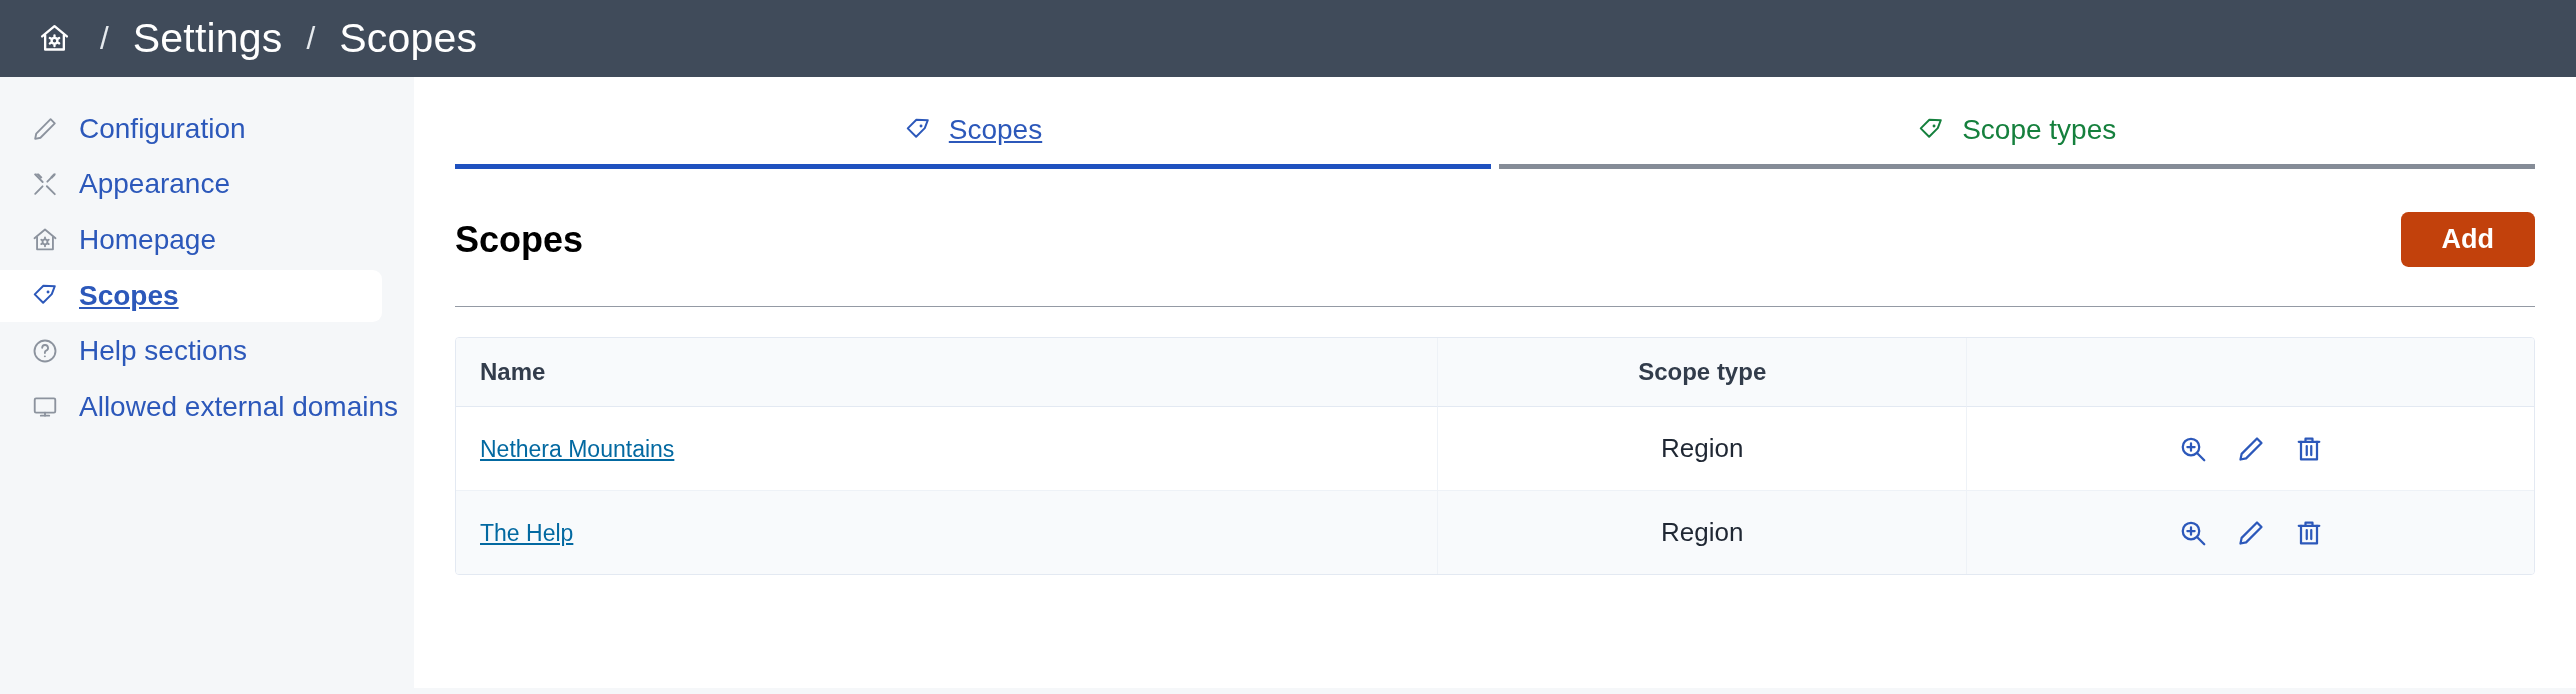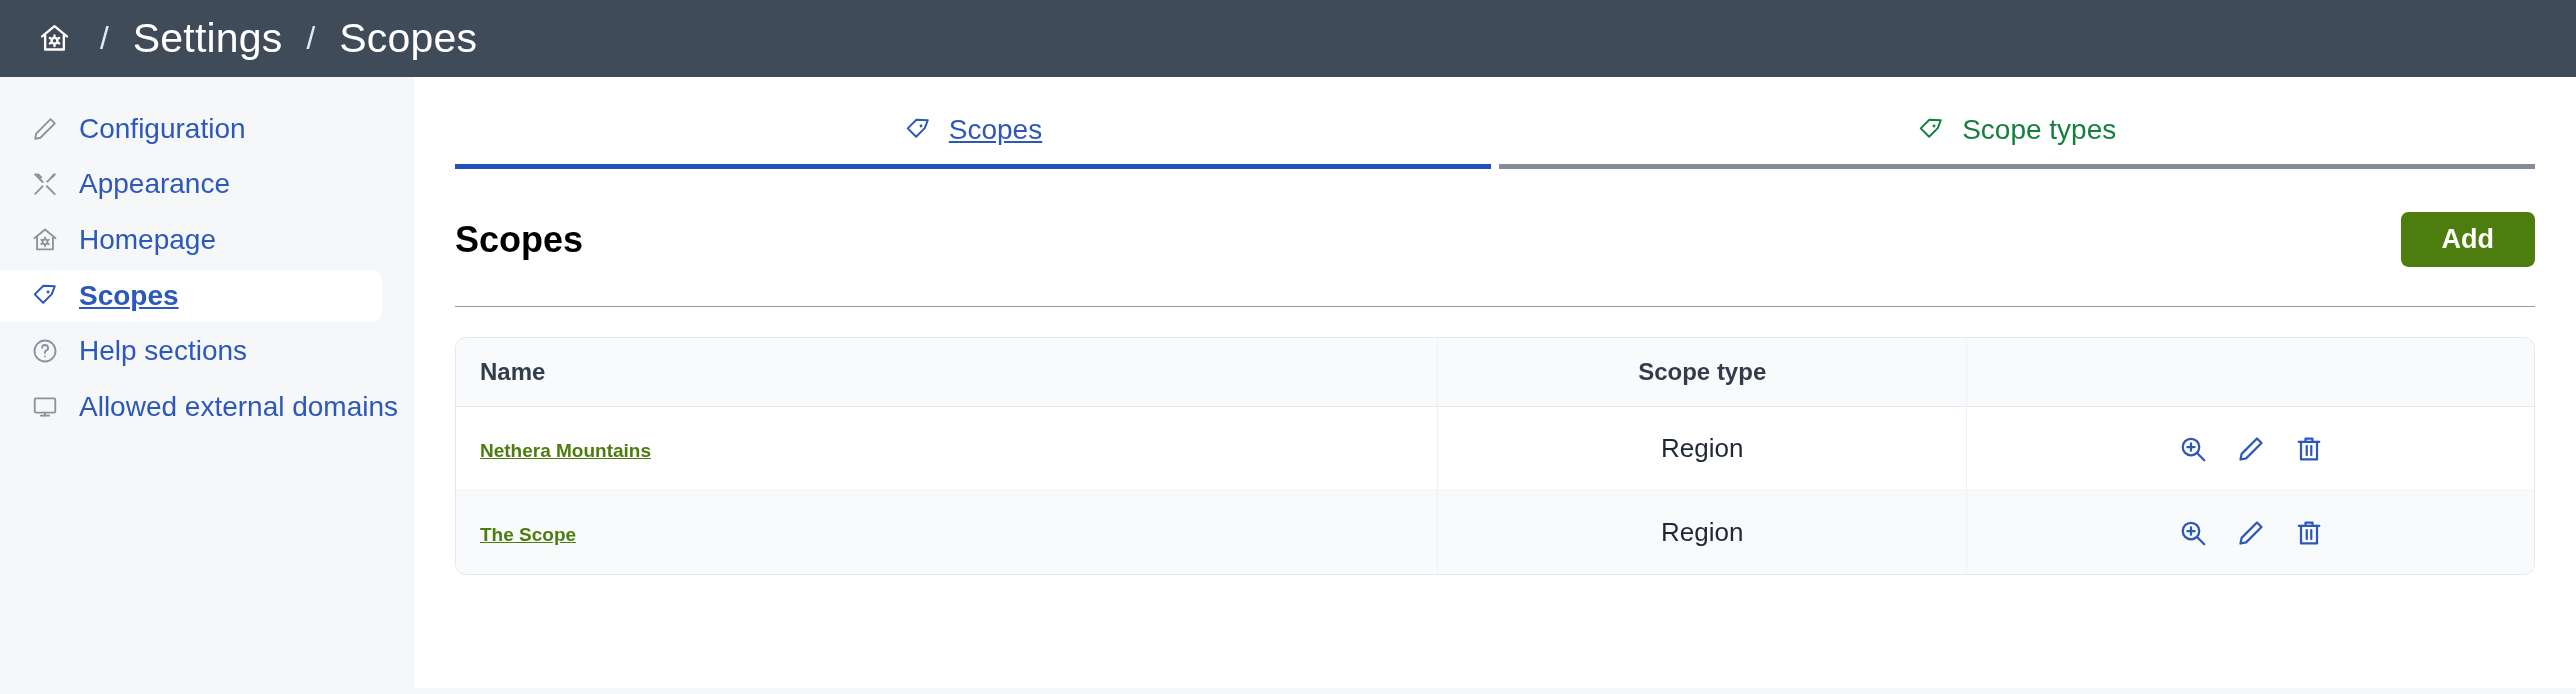--- a/index.html
+++ b/index.html
@@ -138,40 +138,40 @@
     padding: 28px 0 24px 0;
     border-bottom: 1.9px solid #949aa4;
   }
   .heading-title {
     font-size: 36px;
     font-weight: bold;
     color: #000000;
     line-height: 1;
   }
   .add-btn {
-    background: #4d7c0f;
+    background: #c2410c;
     color: #ffffff;
     font-size: 27px;
     font-weight: bold;
     border: none;
     border-radius: 7.4px;
     padding: 14px 41px;
     cursor: pointer;
     line-height: 1;
     font-family: "Liberation Sans", sans-serif;
   }
 
   
   .table-wrap { padding-top: 30px; }
   table.scopes {
     width: 100%;
     border-collapse: separate;
     border-spacing: 0;
     border: 0.9px solid #e3e9f2;
-    border-radius: 11px;
+    border-radius: 4px;
     overflow: hidden;
     table-layout: fixed;
   }
   table.scopes th {
     background: #f8fafc;
     font-size: 24px;
     font-weight: bold;
     color: #323c4b;
     padding: 20.4px 20.4px;
     text-align: center;
@@ -190,24 +190,24 @@
   table.scopes .col-name { width: 48%; }
   table.scopes .col-type { width: 25%; }
   table.scopes .col-actions { width: 27%; }
   table.scopes th.col-type, table.scopes td.col-type {
     border-left: 0.9px solid #eef2f7;
     border-right: 0.9px solid #eef2f7;
   }
   table.scopes tbody tr.row-odd td { background: #ffffff; }
   table.scopes tbody tr.row-even td { background: #f8fafc; }
   .row-link {
-    color: #4d7c0f;
-    font-weight: bold;
+    color: #0369a1;
+    font-weight: normal;
     text-decoration: underline;
-    font-size: 19px;
+    font-size: 23px;
     cursor: pointer;
   }
   .actions {
     display: flex;
     align-items: center;
     justify-content: center;
     gap: 28px;
     color: #2c58ba;
   }
   .action-icon { cursor: pointer; display: flex; align-items: center; }
@@ -367,21 +367,21 @@
                     <path d="M9.2 6.2V3.7h5.6v2.5"></path>
                     <path d="M5.6 6.2v14.1h12.8V6.2"></path>
                     <path d="M10.2 9.6v7.2M13.8 9.6v7.2"></path>
                   </svg>
                 </span>
               </div>
             </td>
           </tr>
           <tr class="row-even">
             <td class="col-name">
-              <span class="row-link">The Scope</span>
+              <span class="row-link">The Help</span>
             </td>
             <td class="col-type">Region</td>
             <td class="col-actions">
               <div class="actions">
                 <span class="action-icon">
                   <svg width="30" height="30" viewBox="0 0 24 24" fill="none" stroke="currentColor" stroke-width="1.8" stroke-linecap="round" stroke-linejoin="round">
                     <circle cx="10.4" cy="10.4" r="6.6"></circle>
                     <path d="M15.4 15.4 21 21"></path>
                     <path d="M10.4 7.5v5.8M7.5 10.4h5.8"></path>
                   </svg>

